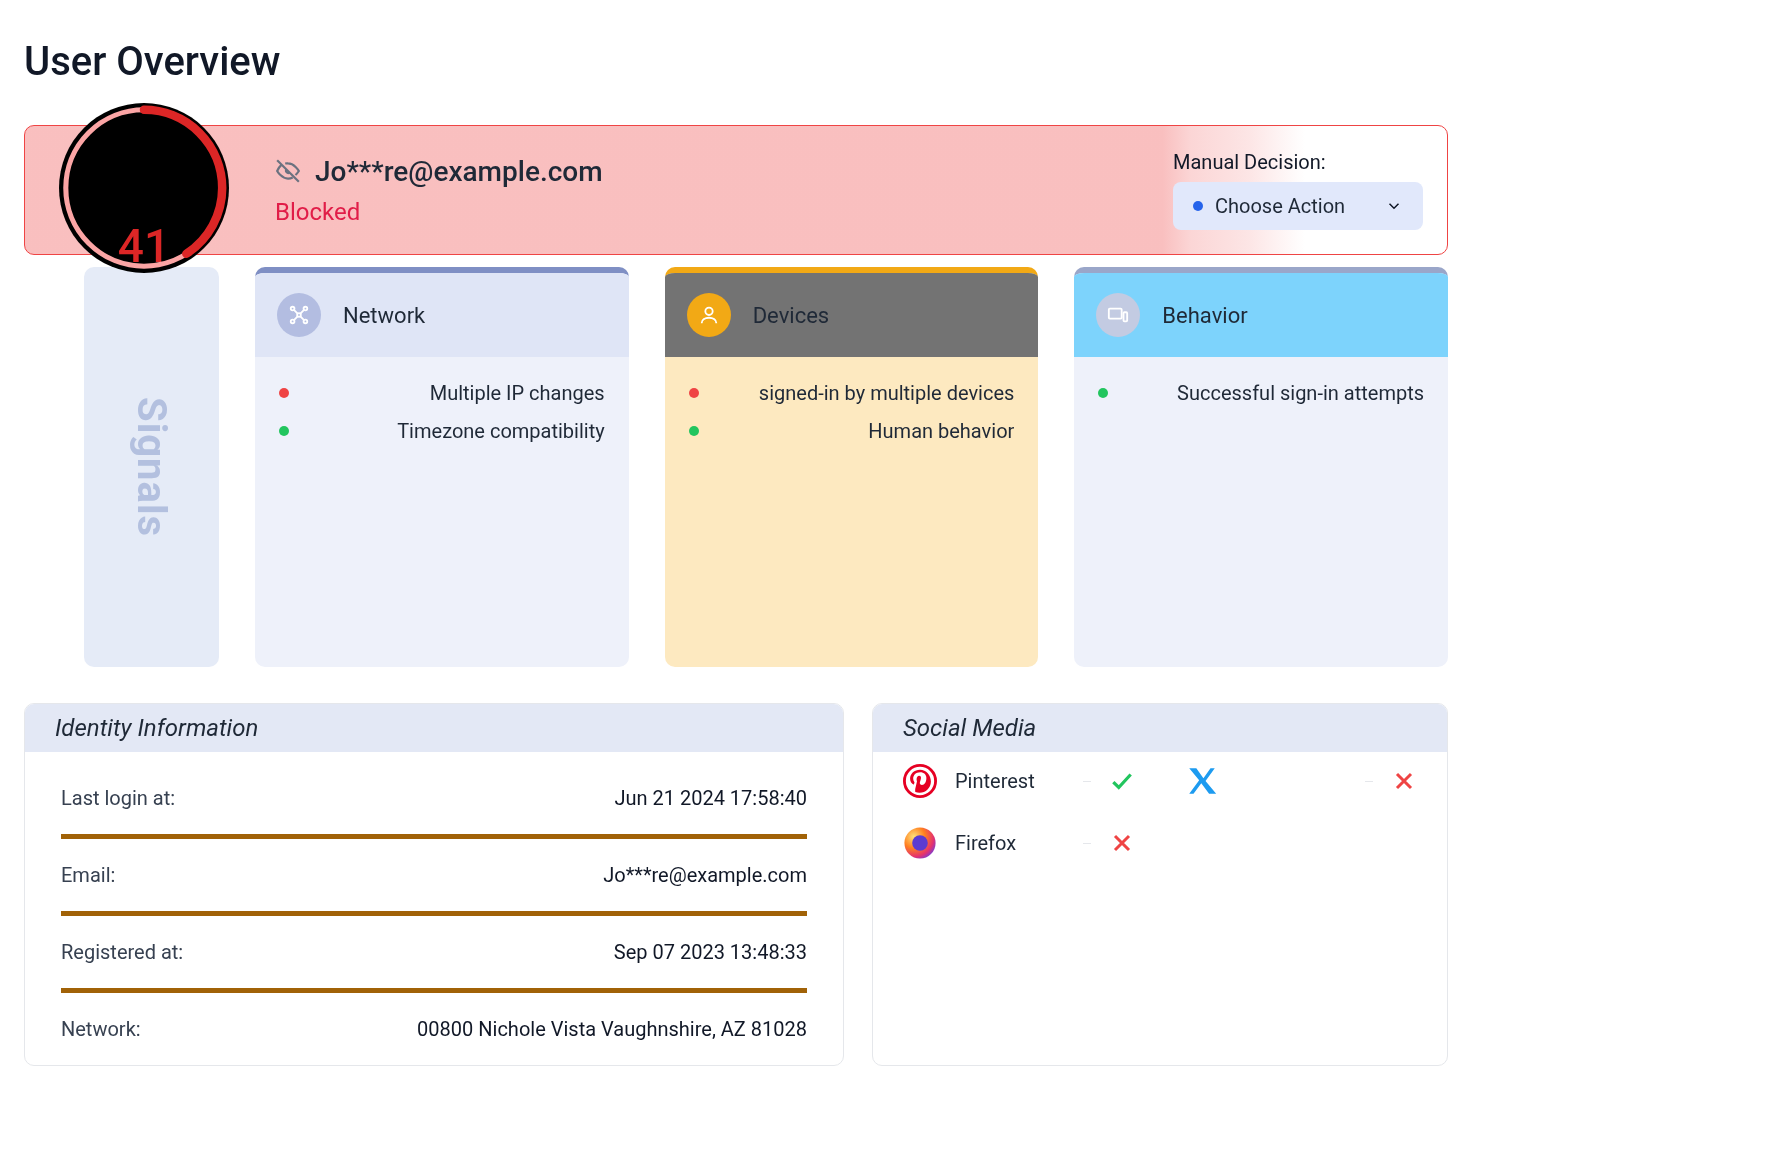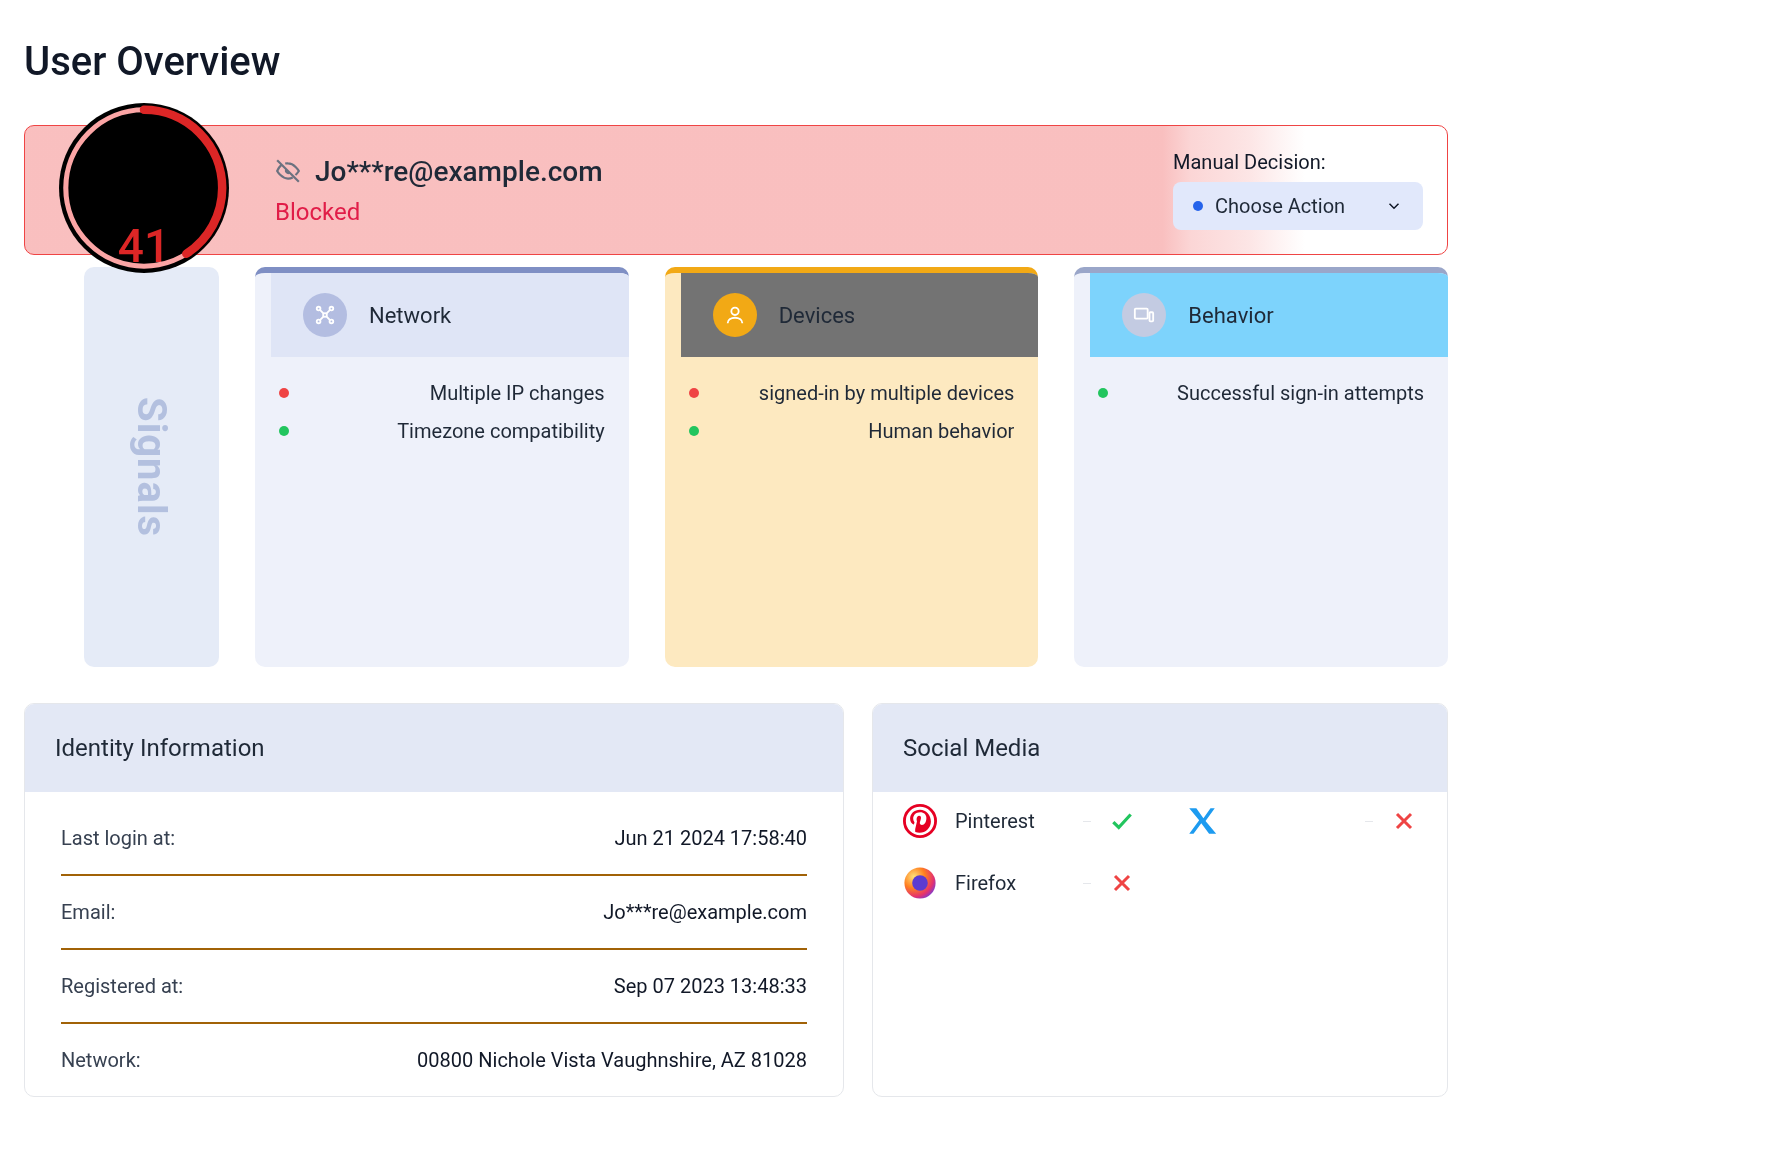--- a/index.html
+++ b/index.html
@@ -154,22 +154,21 @@
     display: flex;
     flex-direction: column;
   }
   .sig-net { border-top: 6px solid #7f8fc4; background: #eef1fa; }
   .sig-dev { border-top: 6px solid #f2a915; background: #fde9c0; }
   .sig-beh { border-top: 6px solid #9aa6c9; background: #eef1fa; }
   .sig-head {
     display: flex;
     align-items: center;
     gap: 22px;
-    padding: 20px 22px 20px 32px;
-    margin-left: 16px;
+    padding: 20px 22px 20px 22px;
   }
   .sig-net .sig-head { background: #dfe5f6; }
   .sig-dev .sig-head { background: #737373; }
   .sig-beh .sig-head { background: #7dd3fc; }
   .sig-icon {
     width: 44px; height: 44px; border-radius: 50%;
     display: flex; align-items: center; justify-content: center;
     color: #fff;
   }
   .sig-icon.net { background: #b3bde1; }
@@ -195,31 +194,32 @@
   .panel {
     border: 1px solid #e5e7eb;
     border-radius: 10px;
     overflow: hidden;
     background: #fff;
   }
   .panel-identity { flex: 0 0 820px; }
   .panel-social { flex: 1; }
   .panel-head {
     background: #e3e8f5;
-    padding: 30px 30px;
+    padding: 10px 30px;
     font-size: 24px;
     color: #1f2937;
+    font-style: italic;
   }
   .id-list { padding: 10px 36px 0 36px; }
   .id-row {
     display: flex;
     justify-content: space-between;
     align-items: center;
     padding: 24px 0;
-    border-bottom: 2px solid #a16207;
+    border-bottom: 5px solid #a16207;
     font-size: 20px;
   }
   .id-row:last-child { border-bottom: none; }
   .id-label { color: #374151; }
   .id-value { color: #111827; }
 
   .sm-body { padding: 12px 30px; display: flex; gap: 50px; }
   .sm-col { flex: 1; display: flex; flex-direction: column; gap: 28px; }
   .sm-item {
     display: flex; align-items: center; gap: 18px;

